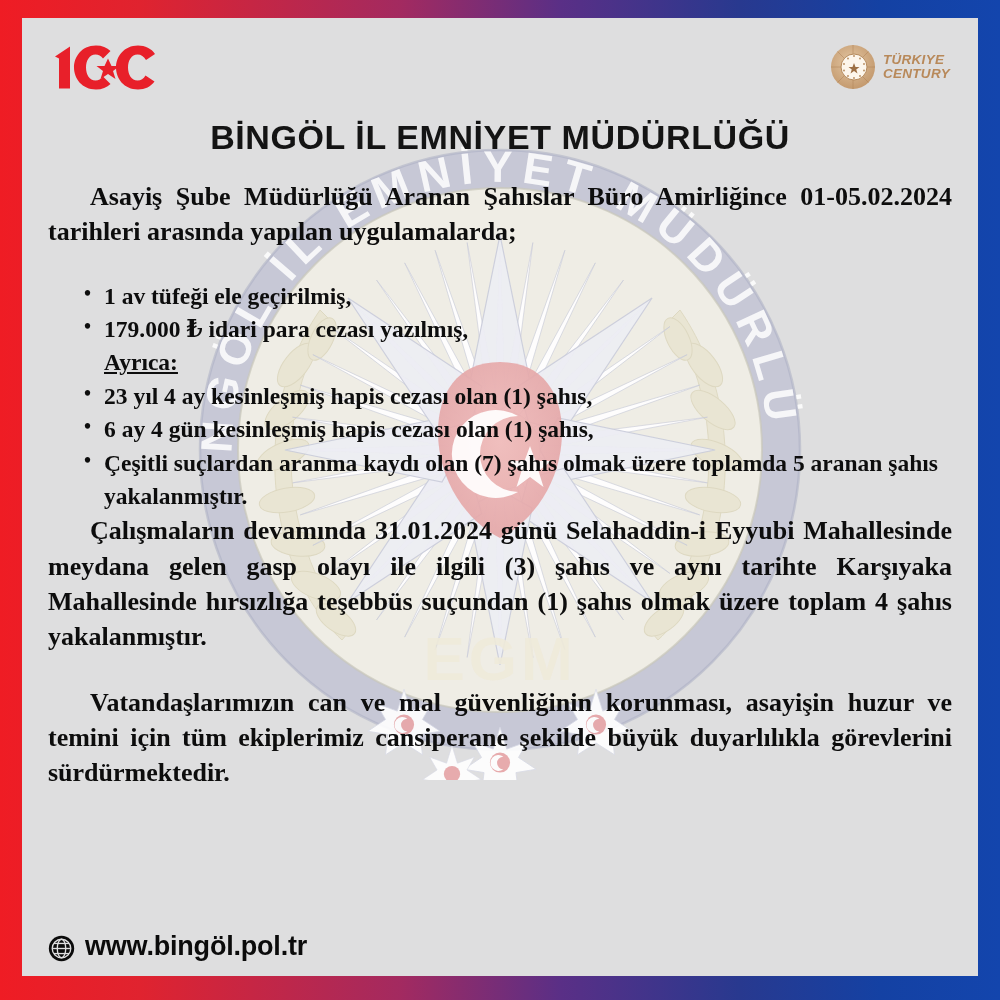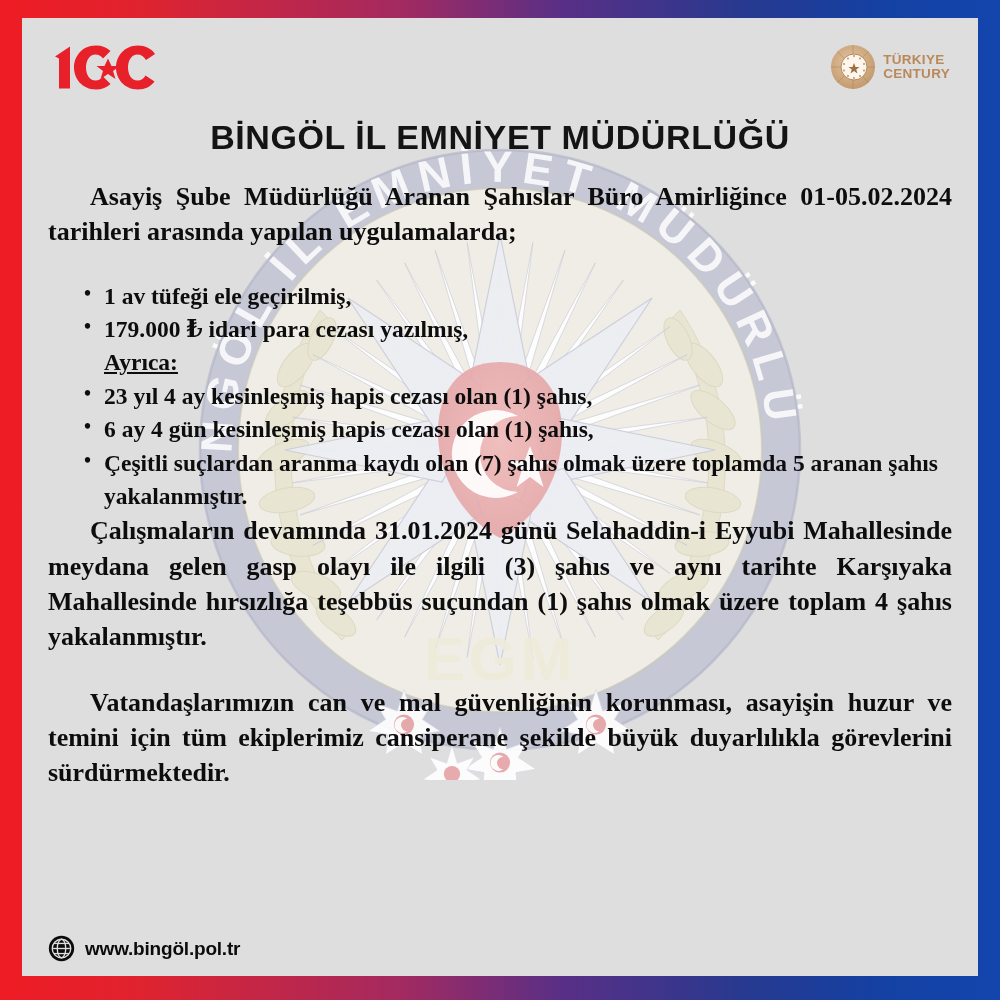--- a/index.html
+++ b/index.html
@@ -58,20 +58,21 @@
   
   .logo-100 { width: 110px; height: 56px; }
   .logo-100 svg { display: block; width: 100%; height: 100%; }
 
   
   .logo-century {
     display: flex;
     align-items: center;
     gap: 5px;
     height: 56px;
+    font-style: italic;
   }
   .century-emblem { width: 50px; height: 50px; }
   .century-emblem svg { display: block; width: 100%; height: 100%; }
   .century-text {
     display: flex;
     flex-direction: column;
     line-height: 1.02;
     font-weight: 800;
     font-size: 13.5px;
     letter-spacing: .3px;
@@ -149,25 +150,25 @@
     left: 0;
     right: 0;
     bottom: 14px;
     display: flex;
     align-items: center;
     justify-content: space-between;
     padding: 0 26px;
   }
   .foot-item {
     display: flex;
-    align-items: center;
+    align-items: flex-end;
     gap: 10px;
     font-family: "Liberation Sans", "DejaVu Sans", sans-serif;
     font-weight: 700;
-    font-size: 19px;
+    font-size: 27px;
     letter-spacing: -.2px;
     color: #0b0b0b;
   }
   .foot-icons { display: flex; align-items: center; gap: 2px; }
   .ico { width: 27px; height: 27px; display: block; }
   .ico svg { display: block; width: 100%; height: 100%; }
 </style>
 </head>
 <body>
 

